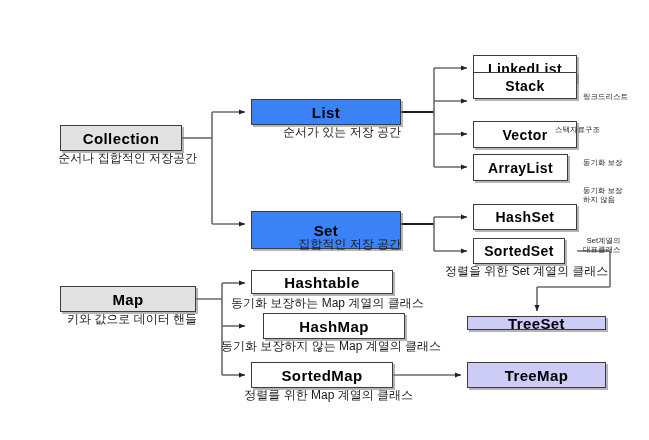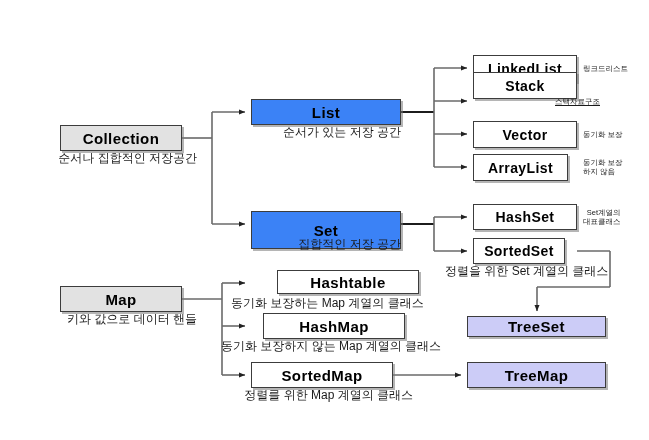--- a/index.html
+++ b/index.html
@@ -50,20 +50,21 @@
     white-space: nowrap;
     z-index: 4;
   }
   .side-note {
     position: absolute;
     color: #1a1a1a;
     font-size: 7.5px;
     line-height: 9px;
     white-space: pre;
     z-index: 4;
+    margin-top: 28px;
   }
 </style>
 </head>
 <body>
 
 <div id="canvas">
 
   <svg id="wires" viewBox="0 0 649 440" width="649" height="440">
     <defs>
       <marker id="arrow" markerWidth="7" markerHeight="7" refX="6.2" refY="3" orient="auto" markerUnits="userSpaceOnUse">
@@ -110,45 +111,45 @@
   <div class="node blue" style="left:251px;top:99px;width:150px;height:26px;font-size:15px;">List</div>
   <div class="caption" style="left:251px;top:127px;width:150px;">순서가 있는 저장 공간</div>
 
   <div class="node blue" style="left:251px;top:211px;width:150px;height:38px;font-size:15px;">Set</div>
   <div class="caption" style="left:251px;top:239px;width:150px;">집합적인 저장 공간</div>
 
   <div class="node plain" style="left:473px;top:55px;width:104px;height:27px;font-size:14px;">LinkedList</div>
   <div class="side-note" style="left:583px;top:64px;">링크드리스트</div>
 
   <div class="node plain" style="left:473px;top:72px;width:104px;height:27px;font-size:14px;">Stack</div>
-  <div class="side-note" style="left:555px;top:97px;text-decoration:underline;">스택자료구조</div>
+  <div class="side-note" style="left:555px;top:97px;">스택자료구조</div>
 
   <div class="node plain" style="left:473px;top:121px;width:104px;height:27px;font-size:14px;">Vector</div>
   <div class="side-note" style="left:583px;top:130px;">동기화 보장</div>
 
   <div class="node plain" style="left:473px;top:154px;width:95px;height:27px;font-size:14px;">ArrayList</div>
   <div class="side-note" style="left:583px;top:158px;">동기화 보장
 하지 않음</div>
 
   <div class="node plain" style="left:473px;top:204px;width:104px;height:26px;font-size:14px;">HashSet</div>
   <div class="side-note" style="left:583px;top:208px;text-align:right;">Set계열의
 대표클래스</div>
 
   <div class="node plain" style="left:473px;top:238px;width:92px;height:26px;font-size:14px;">SortedSet</div>
   <div class="caption" style="left:445px;top:266px;width:160px;">정렬을 위한 Set 계열의 클래스</div>
 
-  <div class="node gray" style="left:60px;top:286px;width:122px;height:26px;font-size:15px;">Map</div>
+  <div class="node gray" style="left:60px;top:286px;width:136px;height:26px;font-size:15px;">Map</div>
   <div class="caption" style="left:45px;top:314px;width:152px;">키와 값으로 데이터 핸들</div>
 
-  <div class="node plain" style="left:251px;top:270px;width:142px;height:24px;font-size:15px;margin-left:26px;">Hashtable</div>
+  <div class="node plain" style="left:251px;top:270px;width:142px;height:24px;font-size:15px;">Hashtable</div>
   <div class="caption" style="left:231px;top:298px;width:182px;">동기화 보장하는 Map 계열의 클래스</div>
 
   <div class="node plain" style="left:251px;top:313px;width:142px;height:26px;font-size:15px;margin-left:12px;">HashMap</div>
   <div class="caption" style="left:221px;top:341px;width:202px;">동기화 보장하지 않는 Map 계열의 클래스</div>
 
   <div class="node plain" style="left:251px;top:362px;width:142px;height:26px;font-size:15px;">SortedMap</div>
   <div class="caption" style="left:231px;top:390px;width:182px;">정렬를 위한 Map 계열의 클래스</div>
 
-  <div class="node purple" style="left:467px;top:316px;width:139px;height:21px;font-size:15px;">TreeSet</div>
+  <div class="node purple" style="left:467px;top:316px;width:139px;height:14px;font-size:15px;">TreeSet</div>
 
   <div class="node purple" style="left:467px;top:362px;width:139px;height:26px;font-size:15px;">TreeMap</div>
 
 </div>
 
 </body></html>

